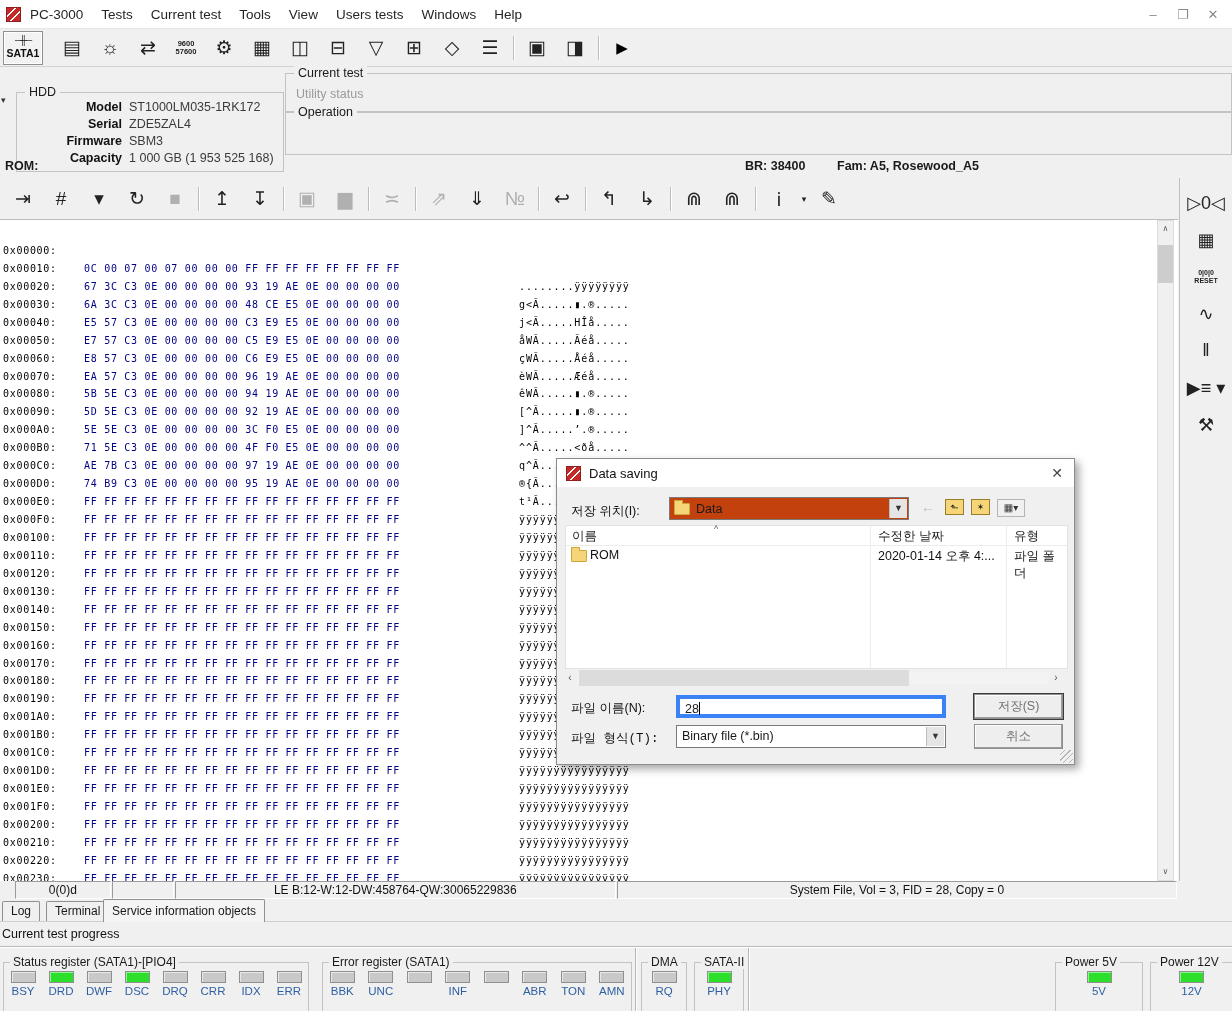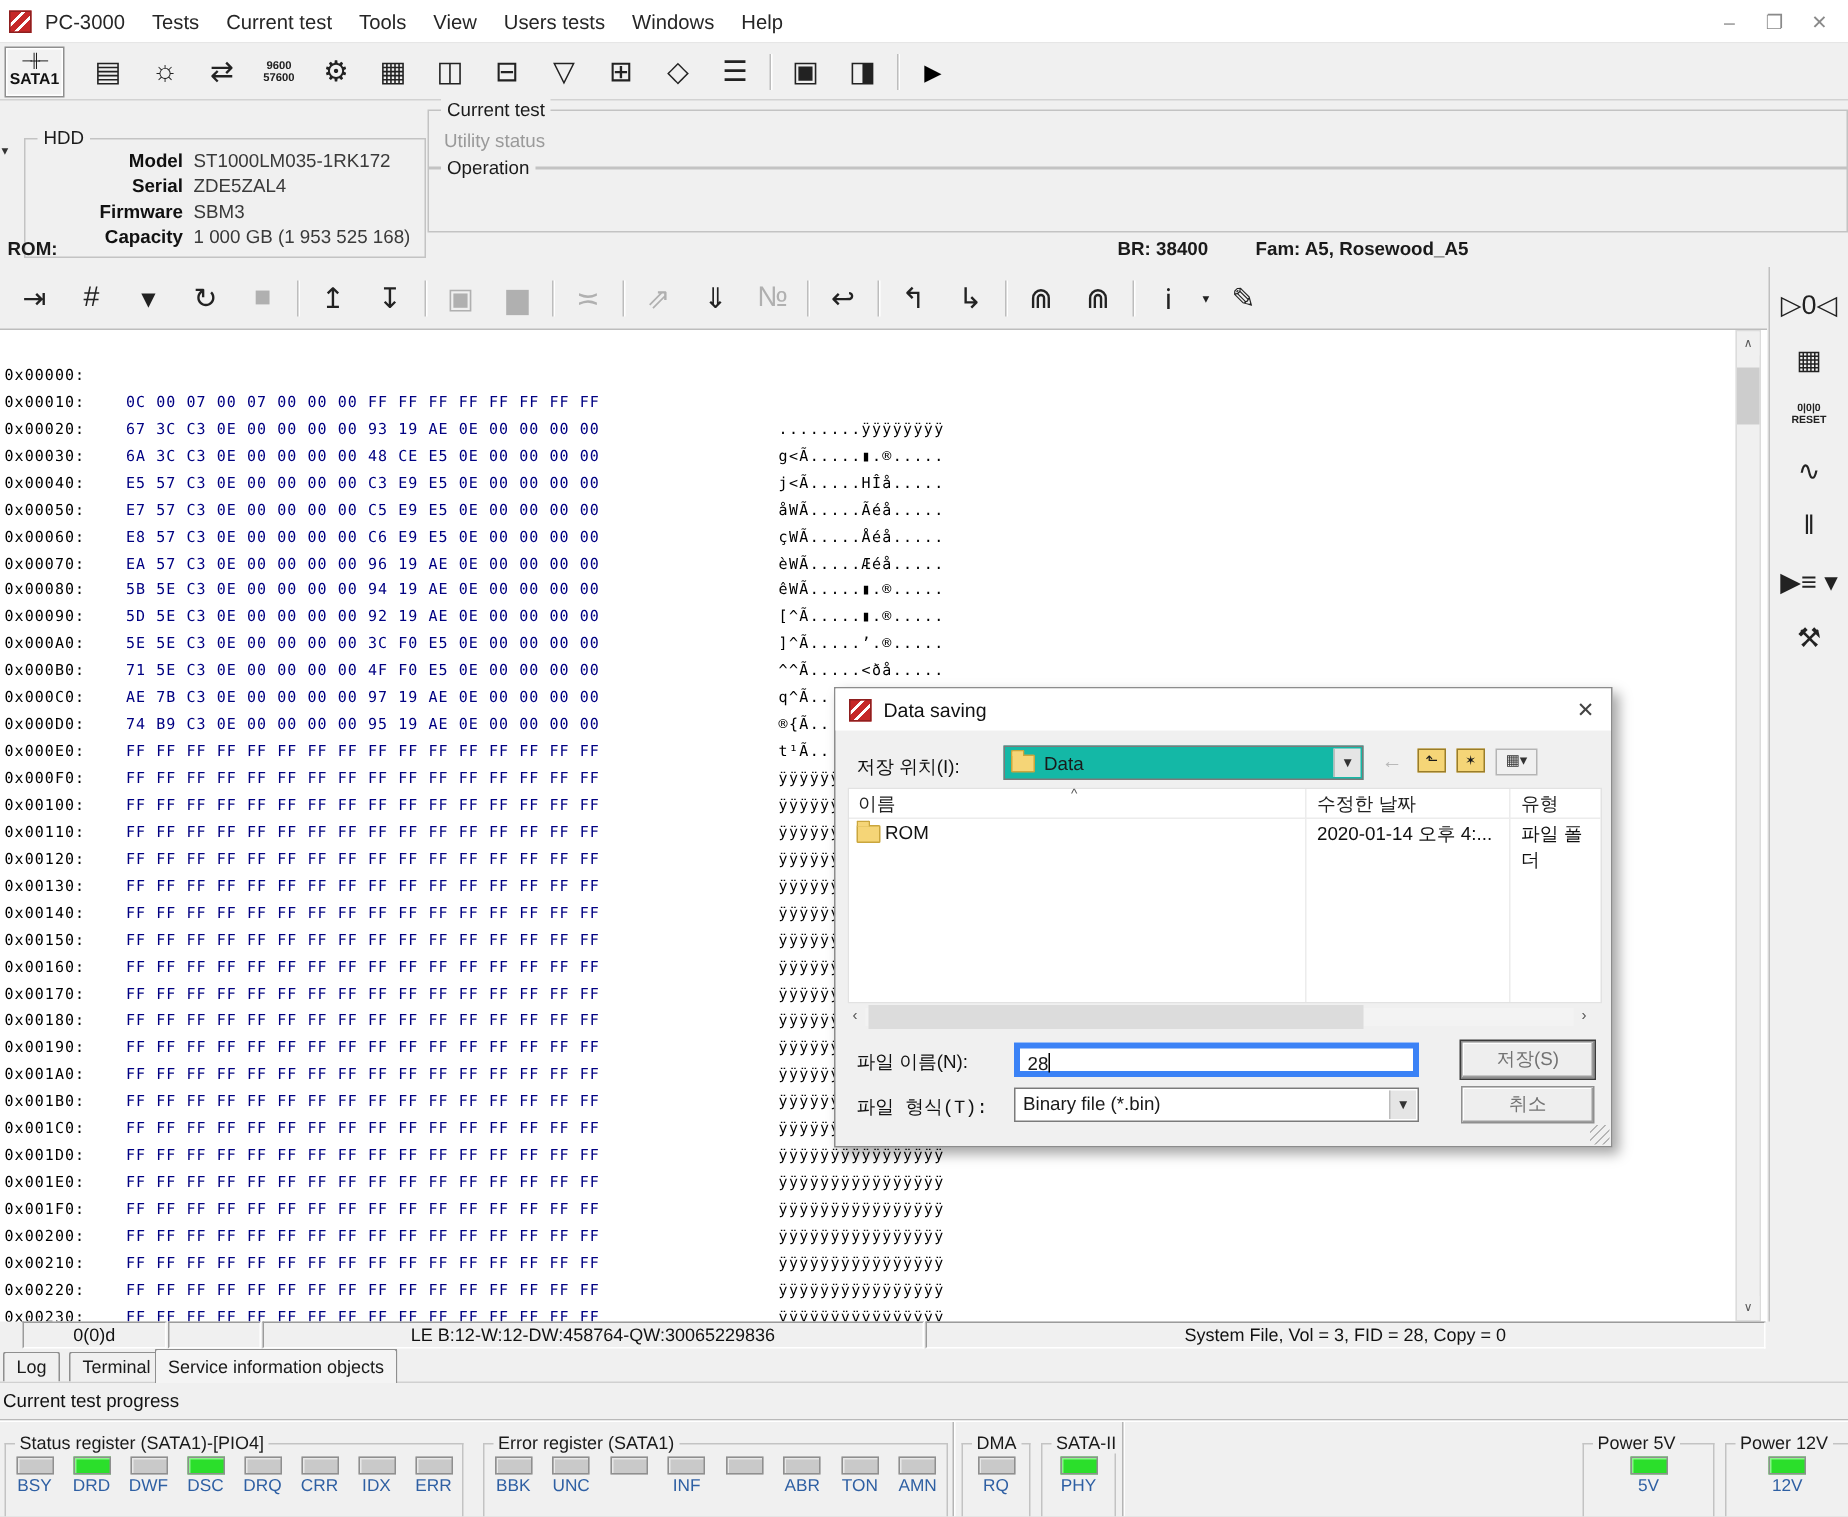--- a/index.html
+++ b/index.html
@@ -101,21 +101,21 @@
   .vsplit { position:absolute; top:0; width:2px; height:63px; border-left:1px solid #b5b5b5; border-right:1px solid #ffffff; }
 
   
   #dialog { position:absolute; left:556px; top:458px; width:519px; height:307px; background:#f0f0f0;
             border:1px solid #8c8c8c; box-shadow:4px 4px 8px rgba(0,0,0,0.35); z-index:50; }
   #dlgtitle { position:absolute; left:0; top:0; width:100%; height:28px; background:#ffffff; display:flex; align-items:center; }
   #dlgtitle .applogo { margin-left:9px; }
   #dlgtitle .dtext { margin-left:8px; font-size:13px; color:#111; }
   #dlgclose { position:absolute; right:0; top:0; width:34px; height:28px; text-align:center; line-height:28px; color:#444; font-size:14px; }
   .dlbl { position:absolute; font-size:12.5px; color:#111; }
-  #savein-combo { position:absolute; left:112px; top:38px; width:240px; height:23px; background:#14b8a6; border:1px solid #7a7a7a; display:flex; align-items:center; }
+  #savein-combo { position:absolute; left:112px; top:38px; width:240px; height:23px; background:#c2410c; border:1px solid #7a7a7a; display:flex; align-items:center; }
   .foldericon { position:relative; width:16px; height:12px; background:#f5d577; border:1px solid #caa63d; border-radius:1px; margin-left:4px; }
   .foldericon::before { content:""; position:absolute; left:-1px; top:-4px; width:7px; height:3px; background:#f5d577; border:1px solid #caa63d; border-bottom:none; border-radius:1px 1px 0 0; }
   #savein-combo .cval { margin-left:6px; font-size:12.5px; }
   .combobtn { position:absolute; right:1px; top:1px; width:18px; height:19px; background:#e5e5e5; border-left:1px solid #bdbdbd;
               text-align:center; line-height:19px; font-size:9px; color:#333; }
   .navico { position:absolute; top:40px; font-size:14px; color:#222; }
   #nav-back { left:364px; color:#b9b9b9; }
   #nav-up { left:388px; width:19px; height:16px; background:#f5d577; border:1px solid #9a7d2a; text-align:center; line-height:15px; font-size:10px; color:#1a1a1a; }
   #nav-new { left:414px; width:19px; height:16px; background:#f5d577; border:1px solid #9a7d2a; text-align:center; line-height:15px; font-size:9px; color:#1a1a1a; }
   #nav-view { left:440px; width:28px; height:18px; border:1px solid #b5b5b5; background:#f0f0f0; font-size:10px; text-align:center; line-height:16px; color:#333; }

